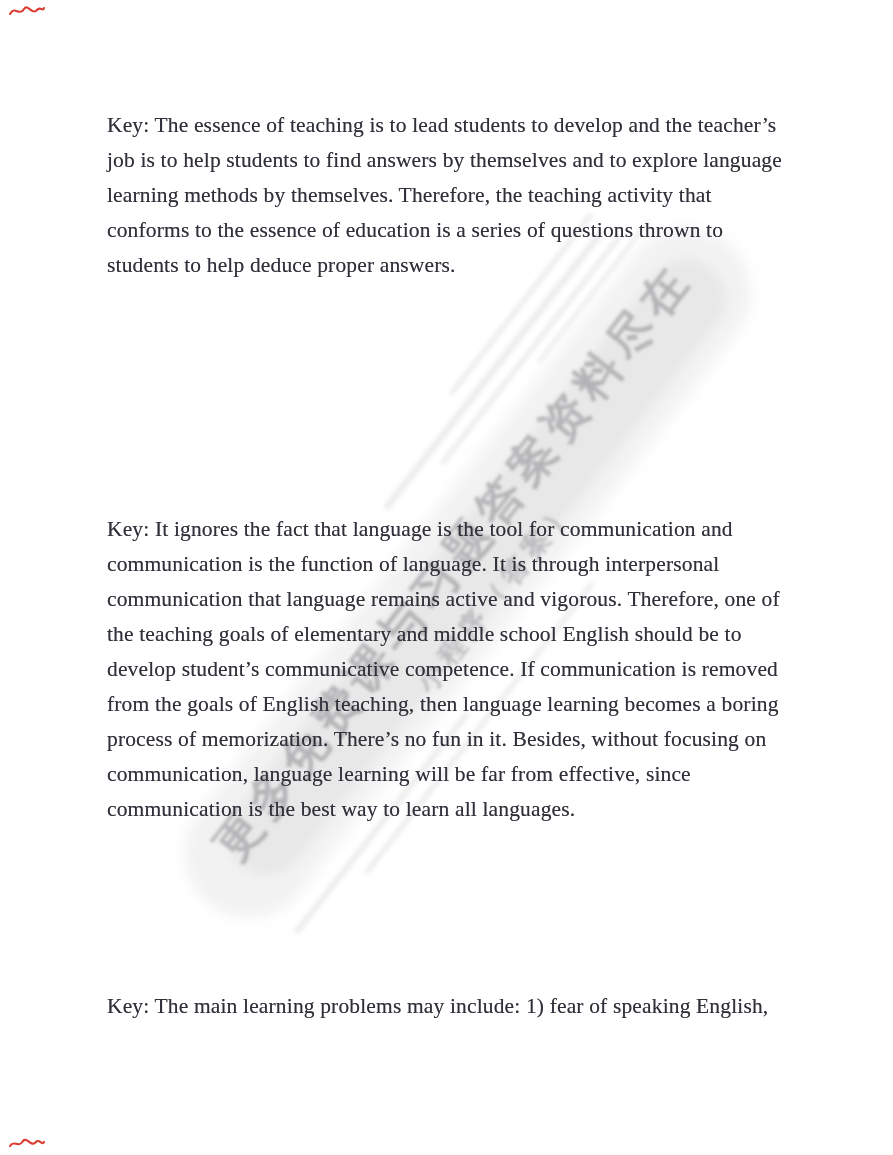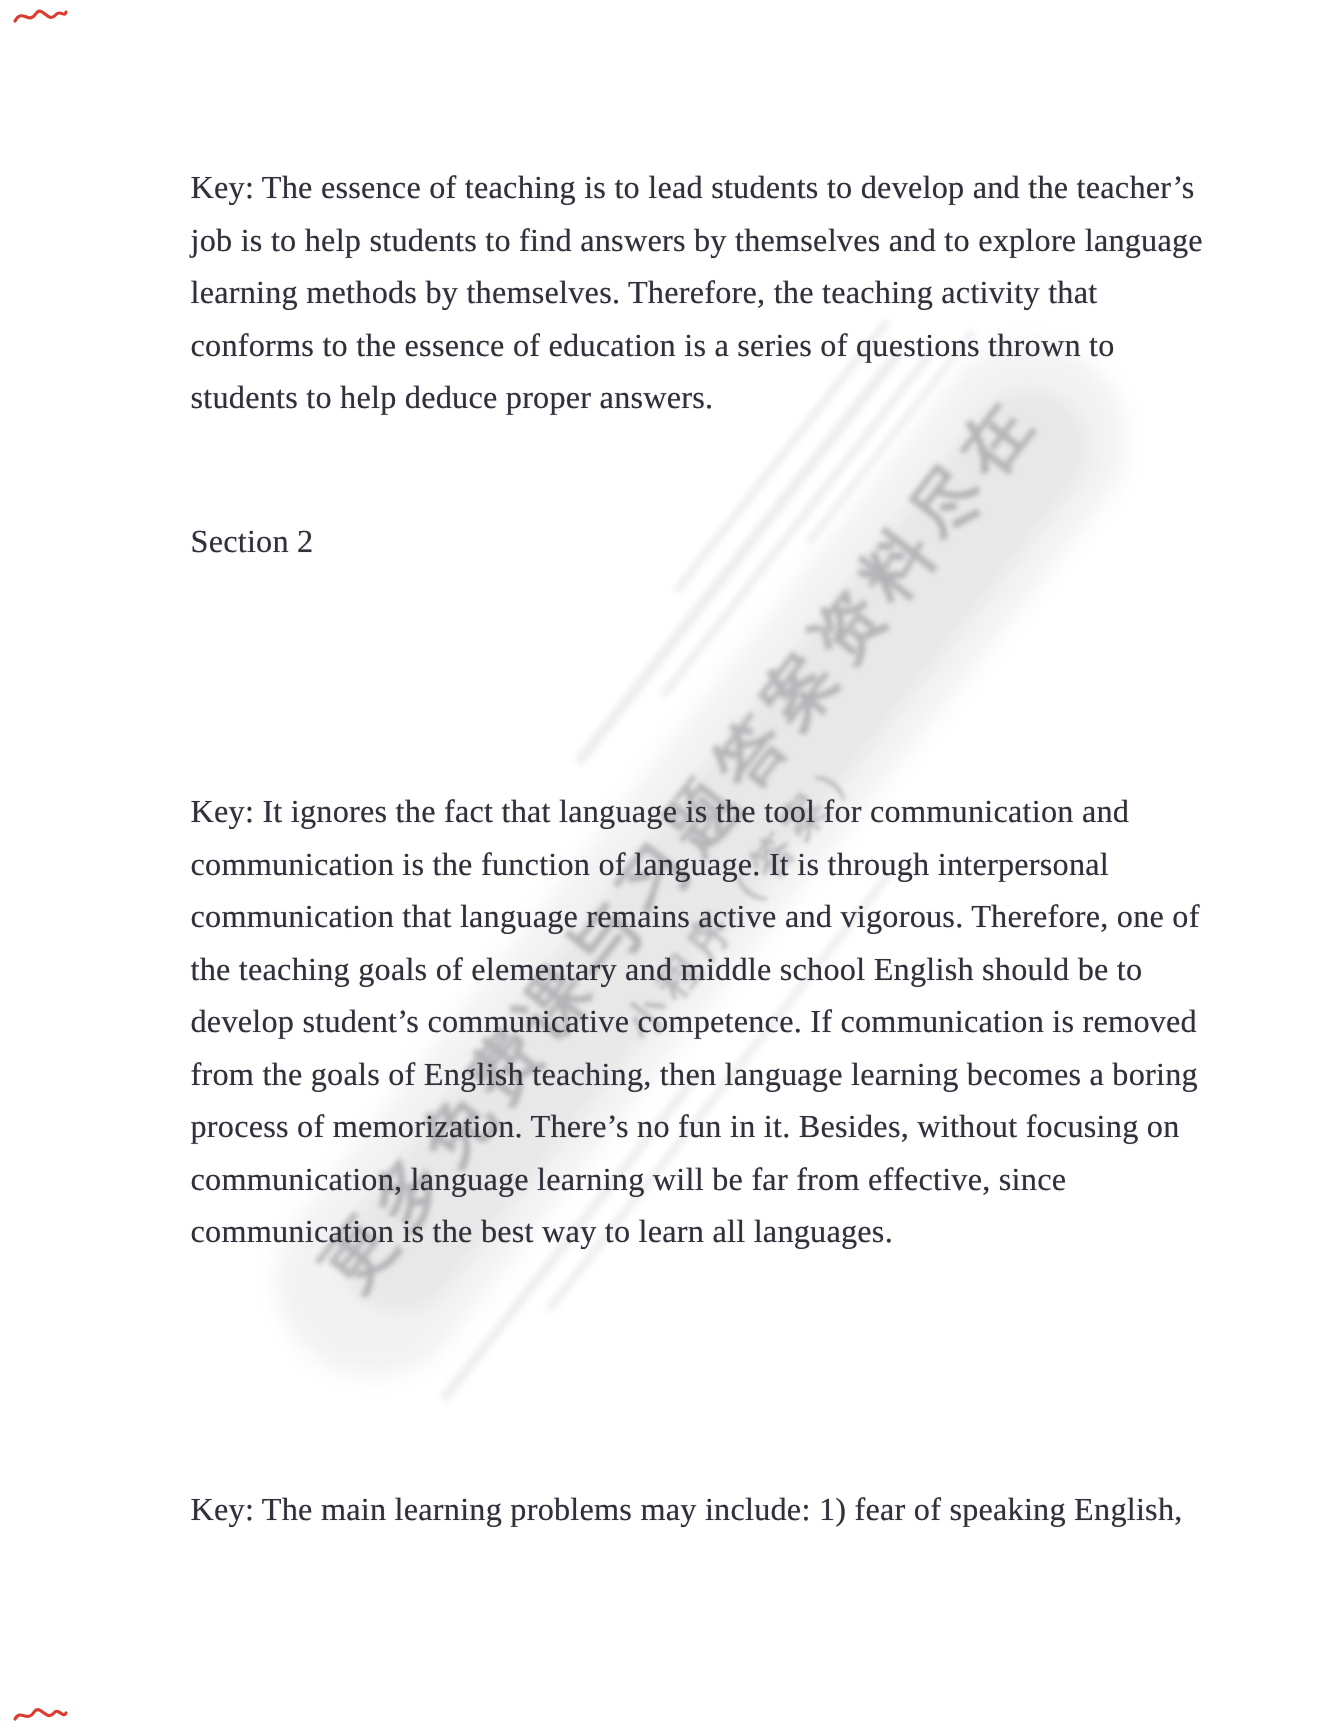--- a/index.html
+++ b/index.html
@@ -16,26 +16,25 @@
   .para {
     position: absolute;
     left: 107px;
     width: 690px;
     white-space: pre-line;
     font-size: 21.5px;
     line-height: 35px;
     color: #30303a;
     letter-spacing: 0.15px;
     text-shadow: 0 0 0.6px rgba(48,48,58,0.55);
-    margin-left: 20px;
   }
   .para-answer-1   { top: 108px; }
   .para-section    { top: 344px; }
   .para-question-1 { top: 399px; }
-  .para-answer-2   { top: 524px; }
+  .para-answer-2   { top: 512px; }
   .para-question-2 { top: 899px; }
   .para-answer-3   { top: 989px; }
 
   
   .wm {
     position: absolute;
     left: 470px;
     top: 575px;
     width: 860px;
     height: 250px;
@@ -126,21 +125,20 @@
     <div class="wm-line1">更多免费课与习题答案资料尽在</div>
     <div class="wm-line2">小程序（答案）</div>
   </div>
 
   <div class="para para-answer-1">Key: The essence of teaching is to lead students to develop and the teacher’s
 job is to help students to find answers by themselves and to explore language
 learning methods by themselves. Therefore, the teaching activity that
 conforms to the essence of education is a series of questions thrown to
 students to help deduce proper answers.</div>
 
-  <div class="para para-section">Section 2</div>
 
 
   <div class="para para-answer-2">Key: It ignores the fact that language is the tool for communication and
 communication is the function of language. It is through interpersonal
 communication that language remains active and vigorous. Therefore, one of
 the teaching goals of elementary and middle school English should be to
 develop student’s communicative competence. If communication is removed
 from the goals of English teaching, then language learning becomes a boring
 process of memorization. There’s no fun in it. Besides, without focusing on
 communication, language learning will be far from effective, since

